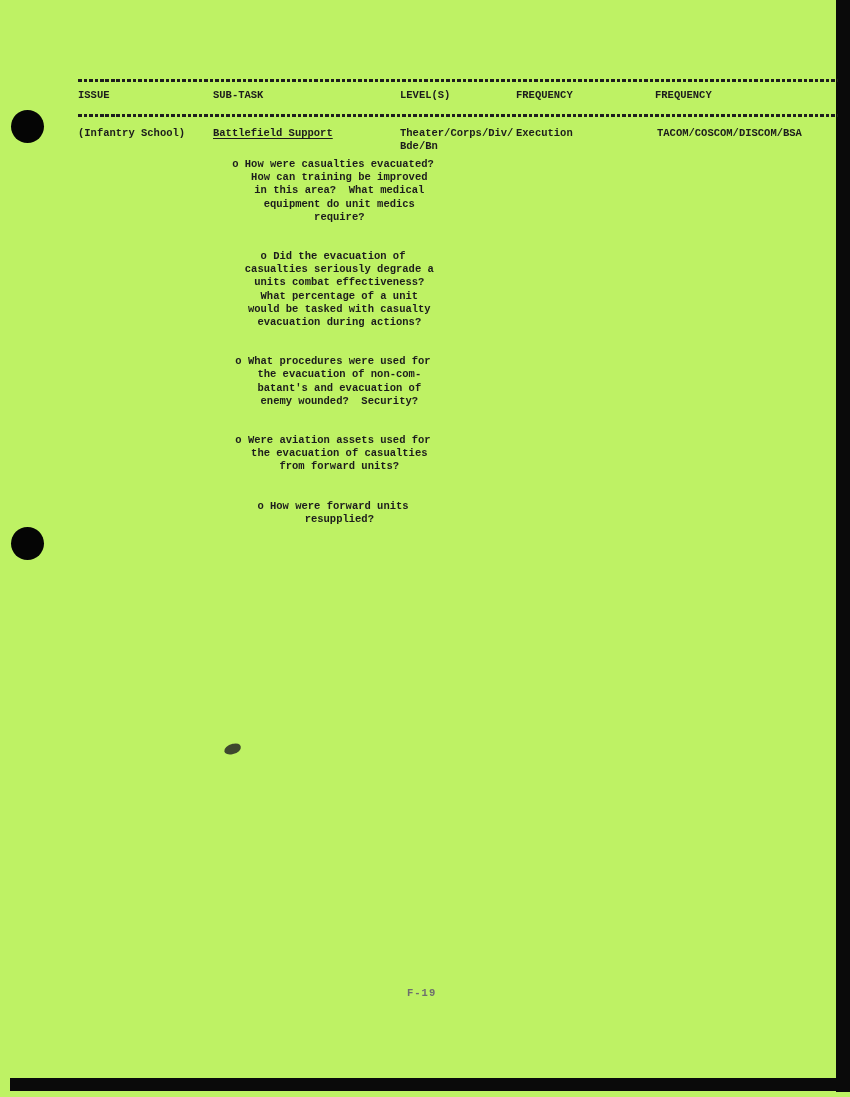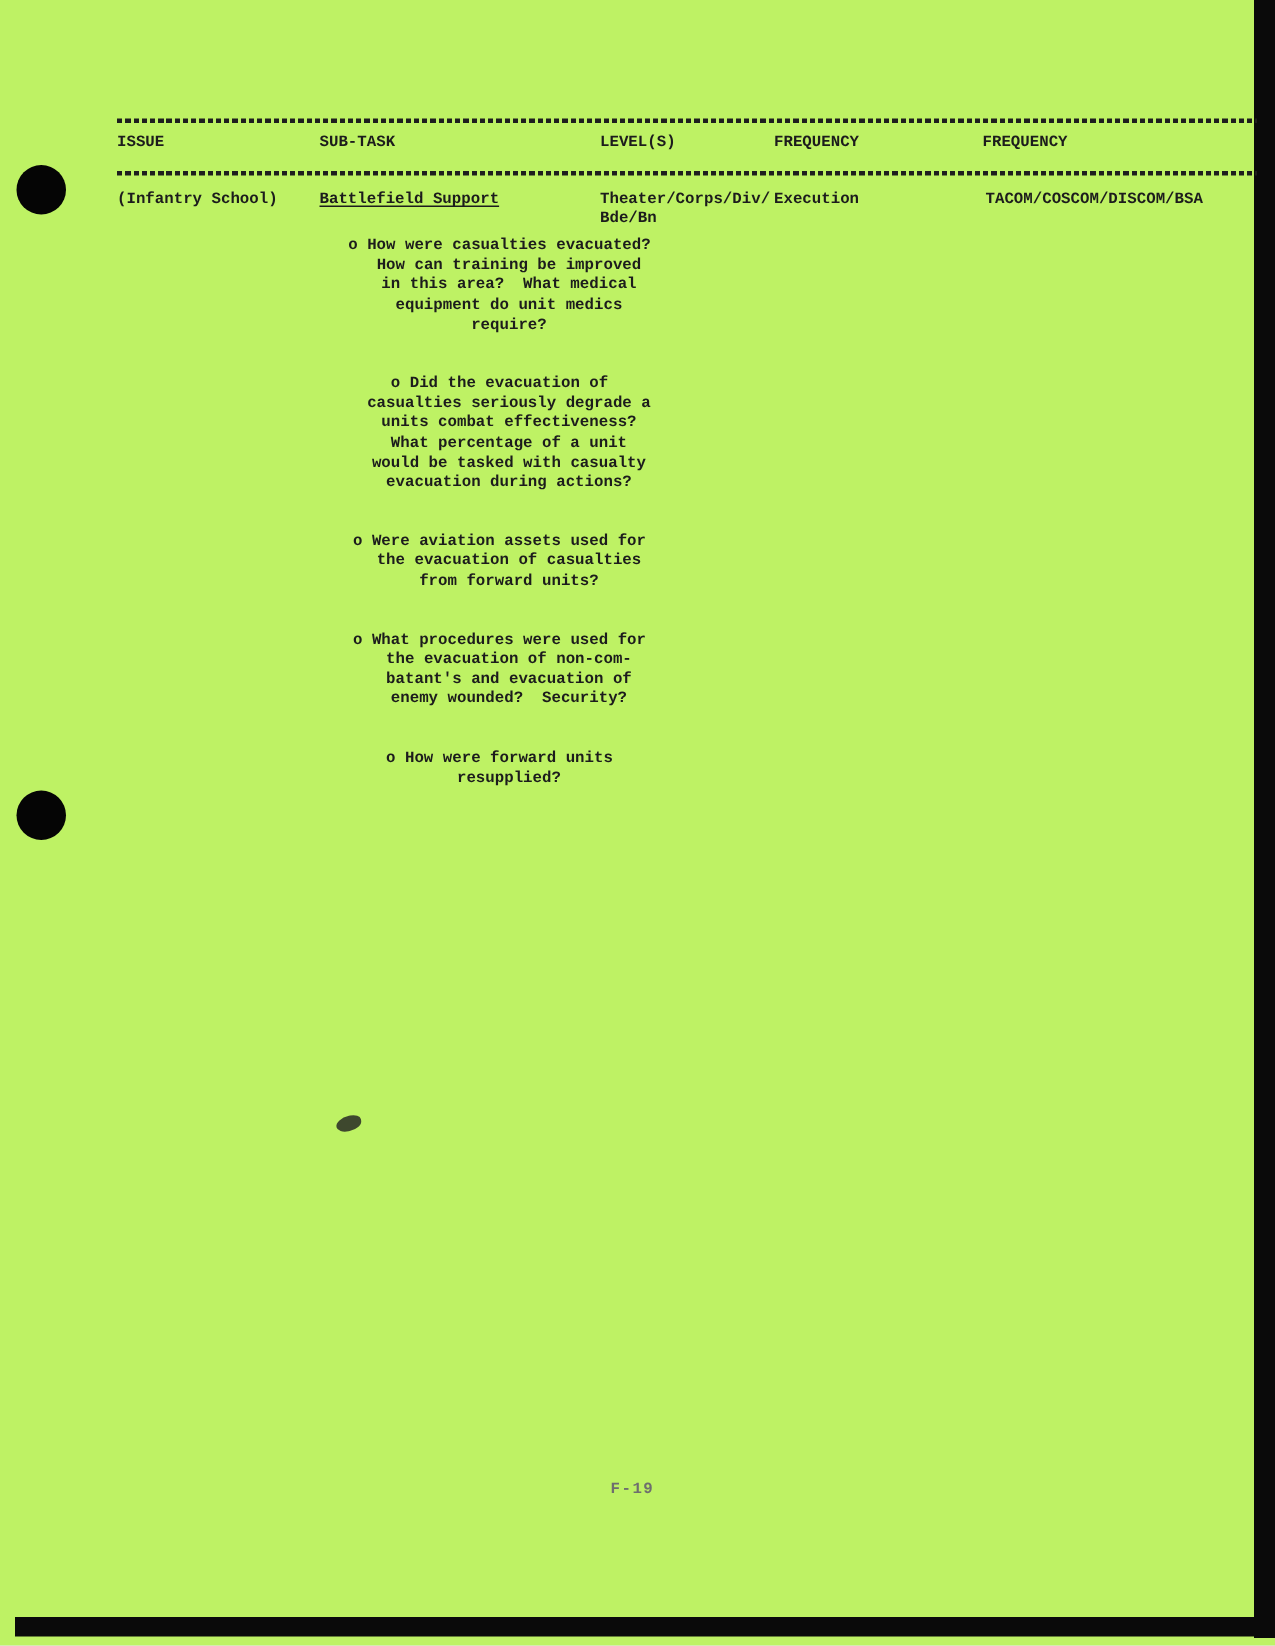--- a/index.html
+++ b/index.html
@@ -129,27 +129,27 @@
   How can training be improved
   in this area?  What medical
   equipment do unit medics
   require?</pre>
     <pre>o Did the evacuation of
   casualties seriously degrade a
   units combat effectiveness?
   What percentage of a unit
   would be tasked with casualty
   evacuation during actions?</pre>
-    <pre>o Were aviation assets used for
-  the evacuation of casualties
-  from forward units?</pre>
     <pre>o What procedures were used for
   the evacuation of non-com-
   batant's and evacuation of
   enemy wounded?  Security?</pre>
+    <pre>o Were aviation assets used for
+  the evacuation of casualties
+  from forward units?</pre>
     <pre>o How were forward units
   resupplied?</pre>
   </div>
 
   <div class="ink-smudge"></div>
 
   <span class="page-number">F-19</span>
 
 </div>
 

